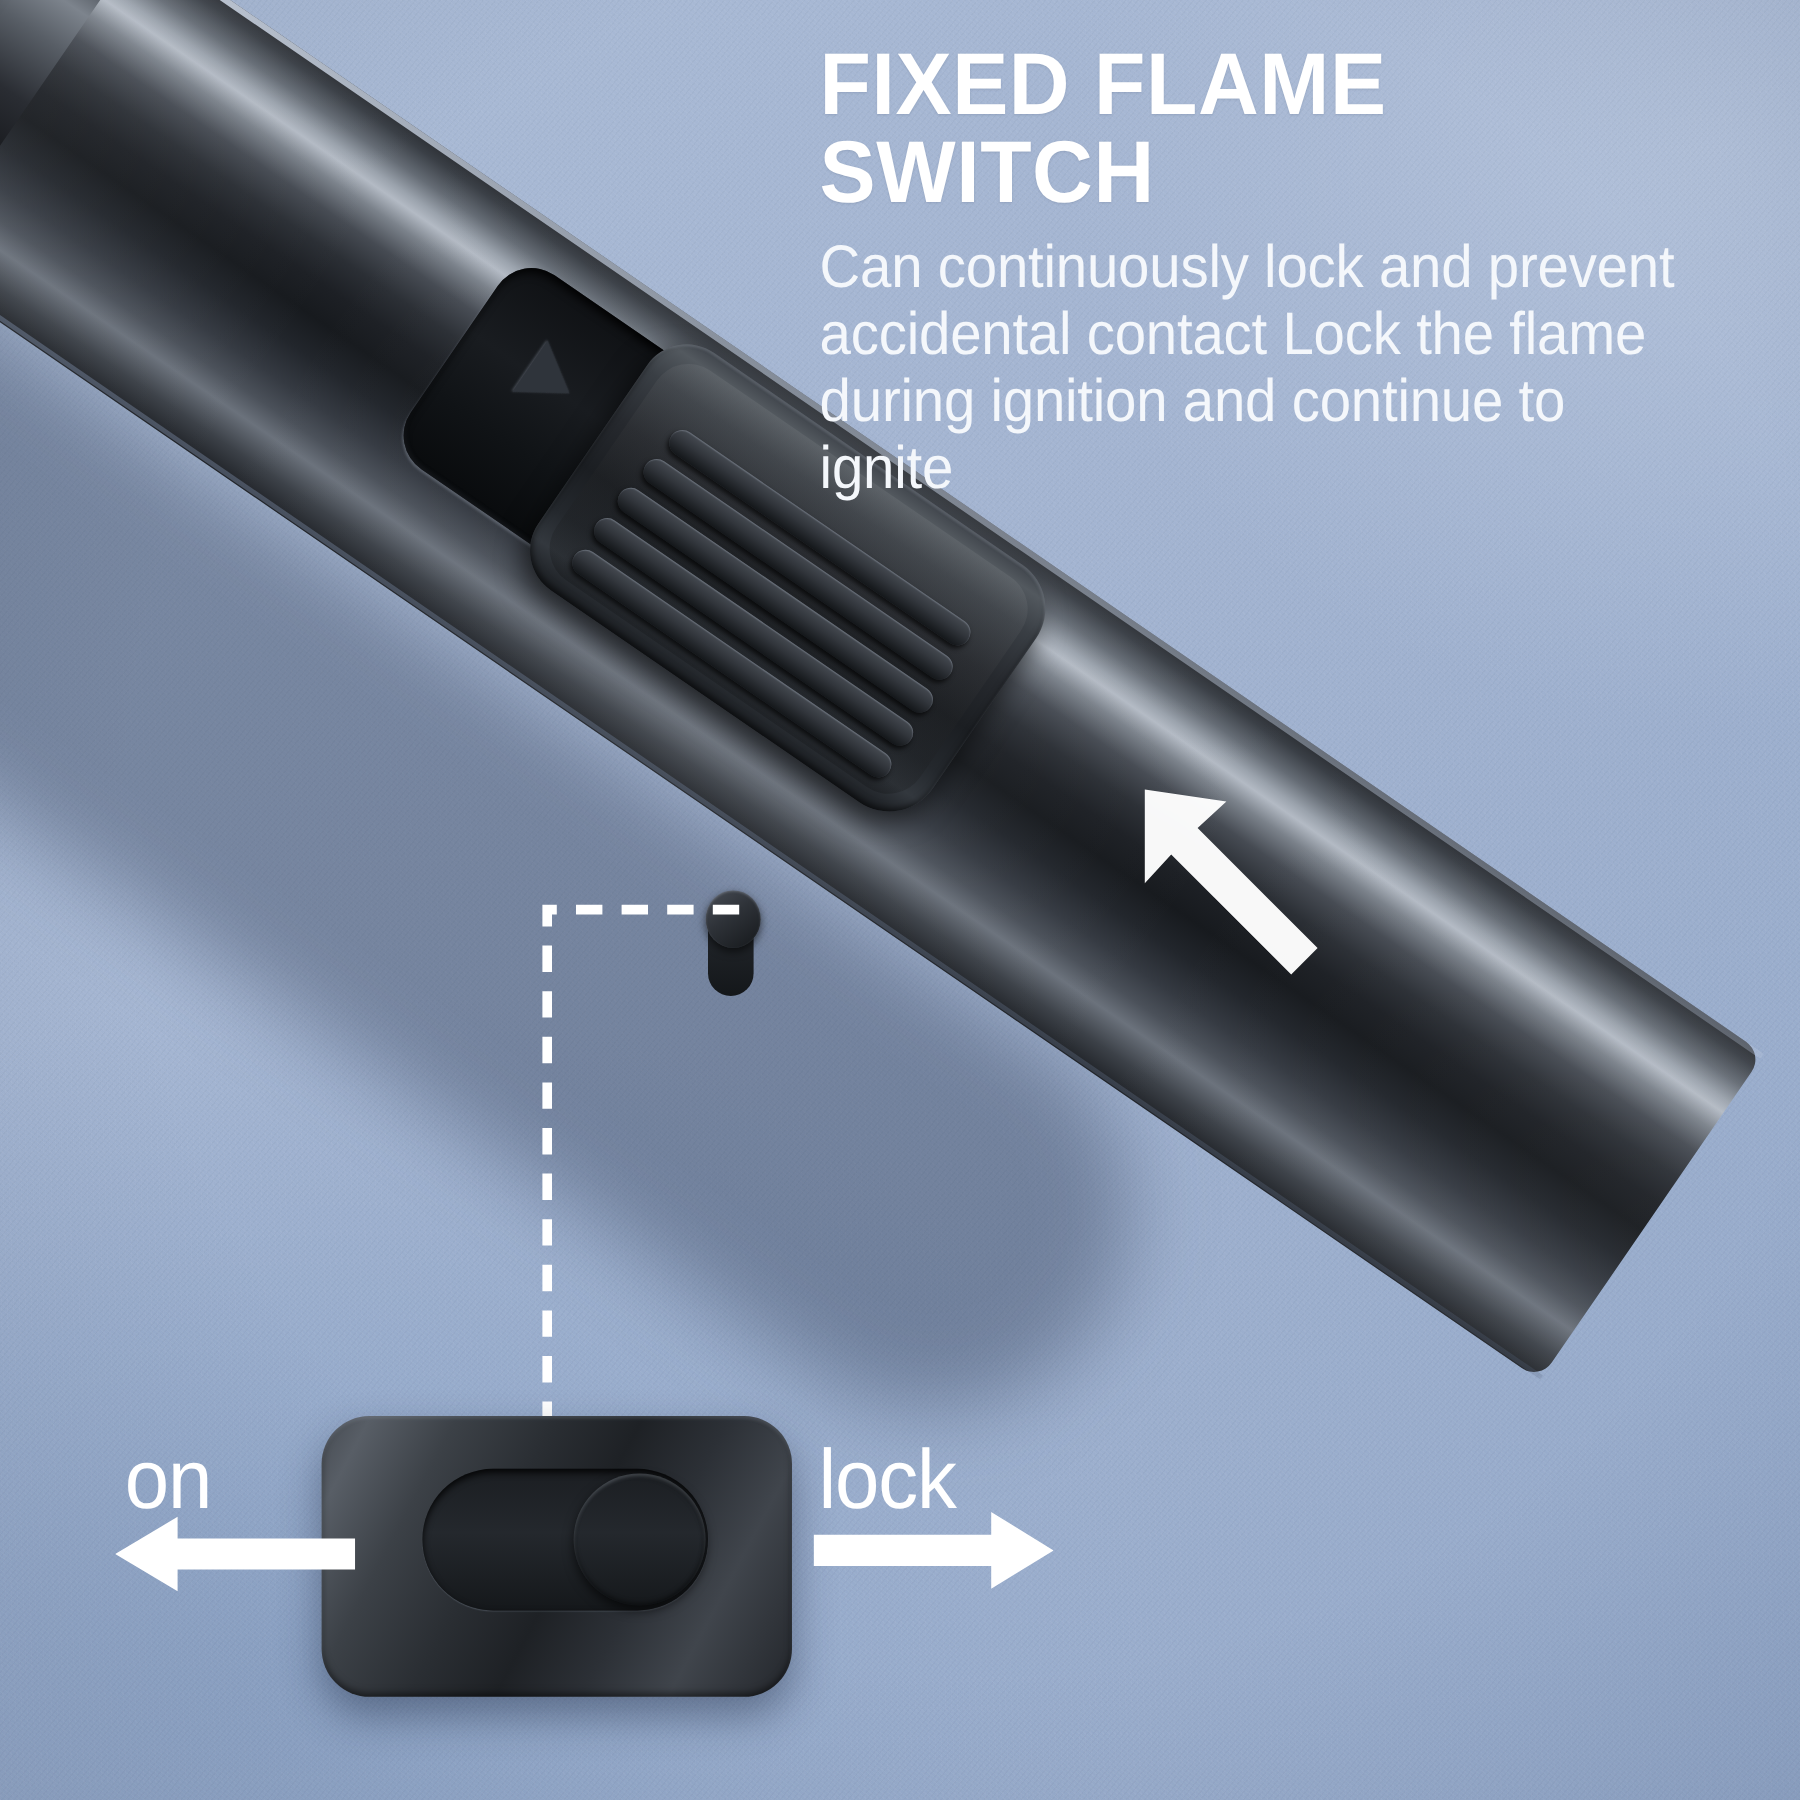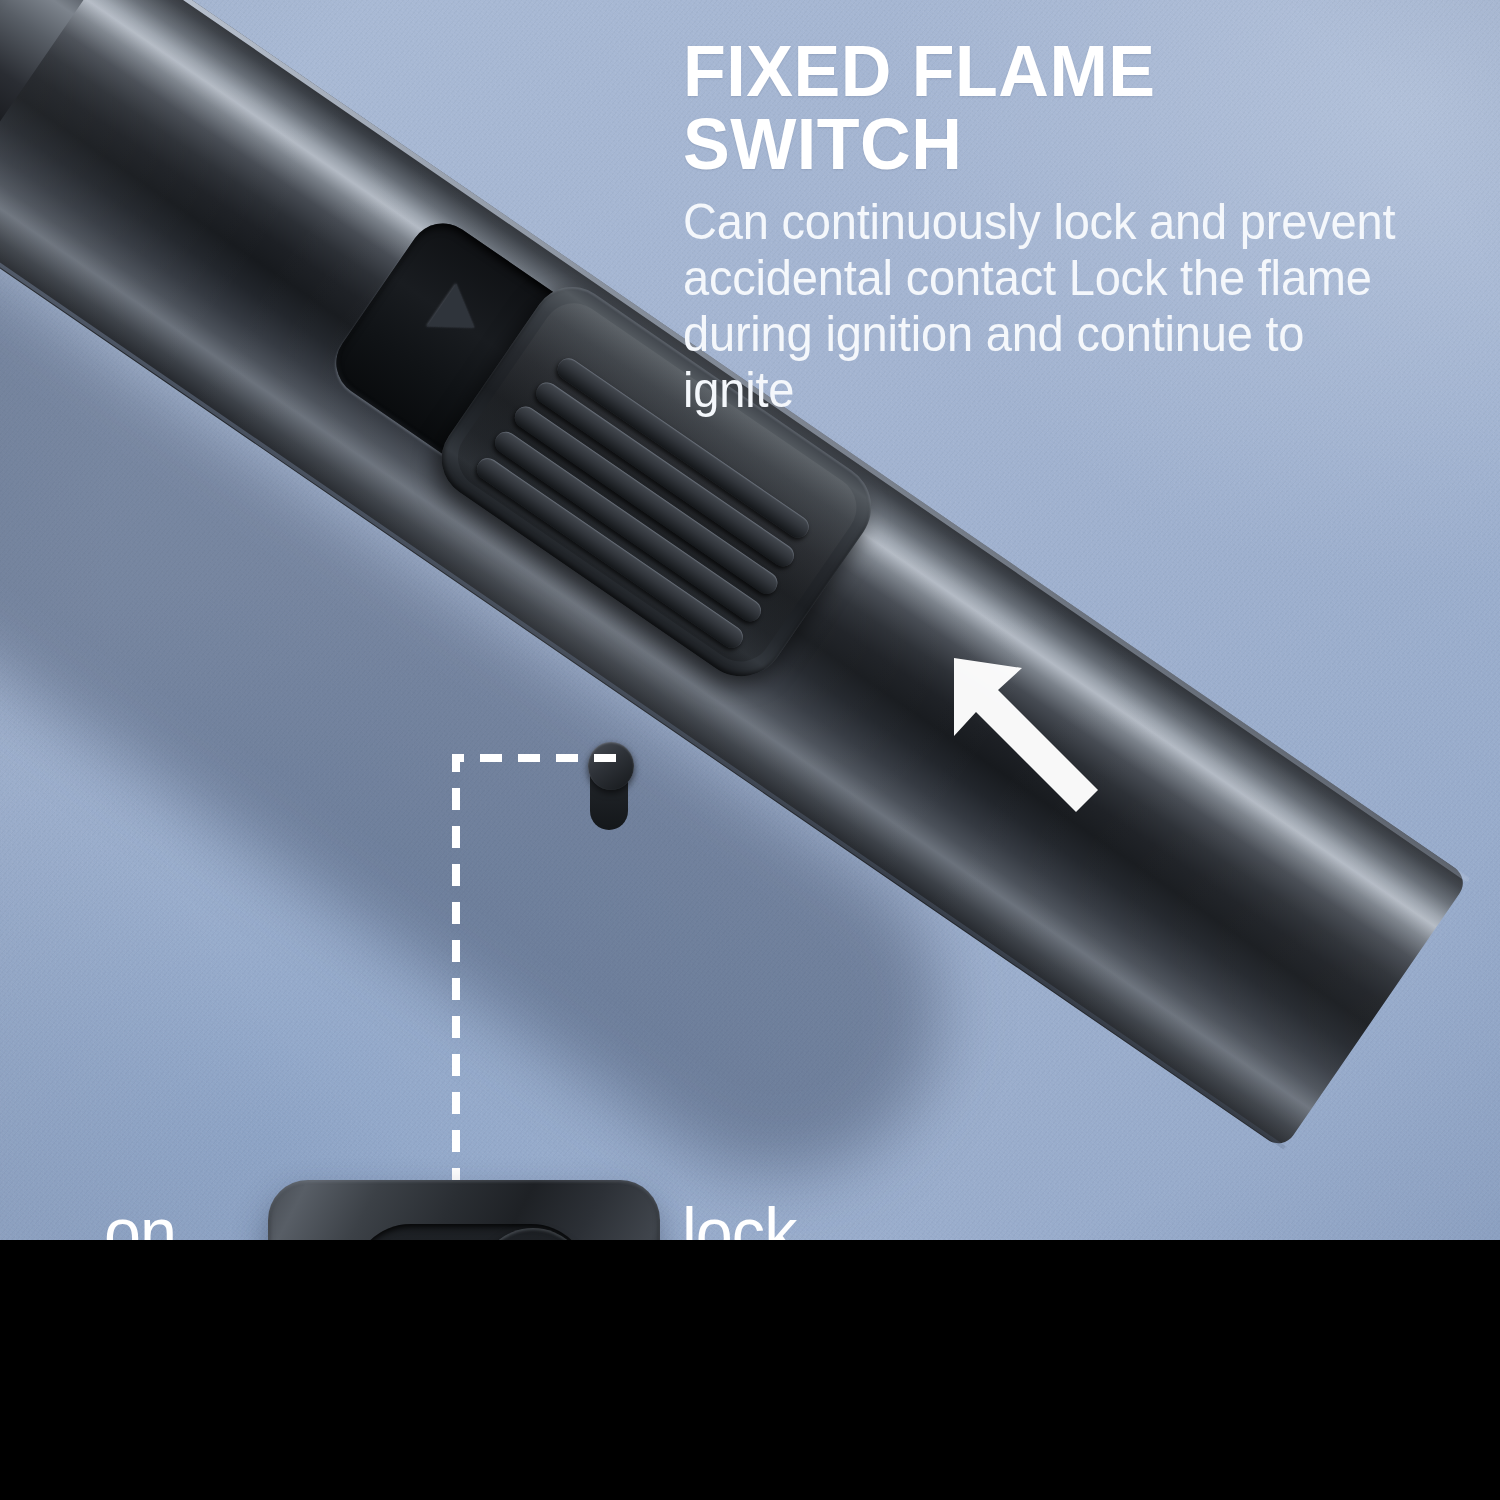--- a/index.html
+++ b/index.html
@@ -4,21 +4,21 @@
 <title>Fixed Flame Switch</title>
 <style>
   html, body {
     margin: 0;
     padding: 0;
     background: #000;
   }
   #stage {
     position: relative;
     width: 1500px;
-    height: 1240px;
+    height: 1500px;
     overflow: hidden;
     font-family: "Liberation Sans", sans-serif;
     background: #0c4a6e;
   }
 
   
   .bg-base {
     position: absolute;
     inset: 0;
     background:

